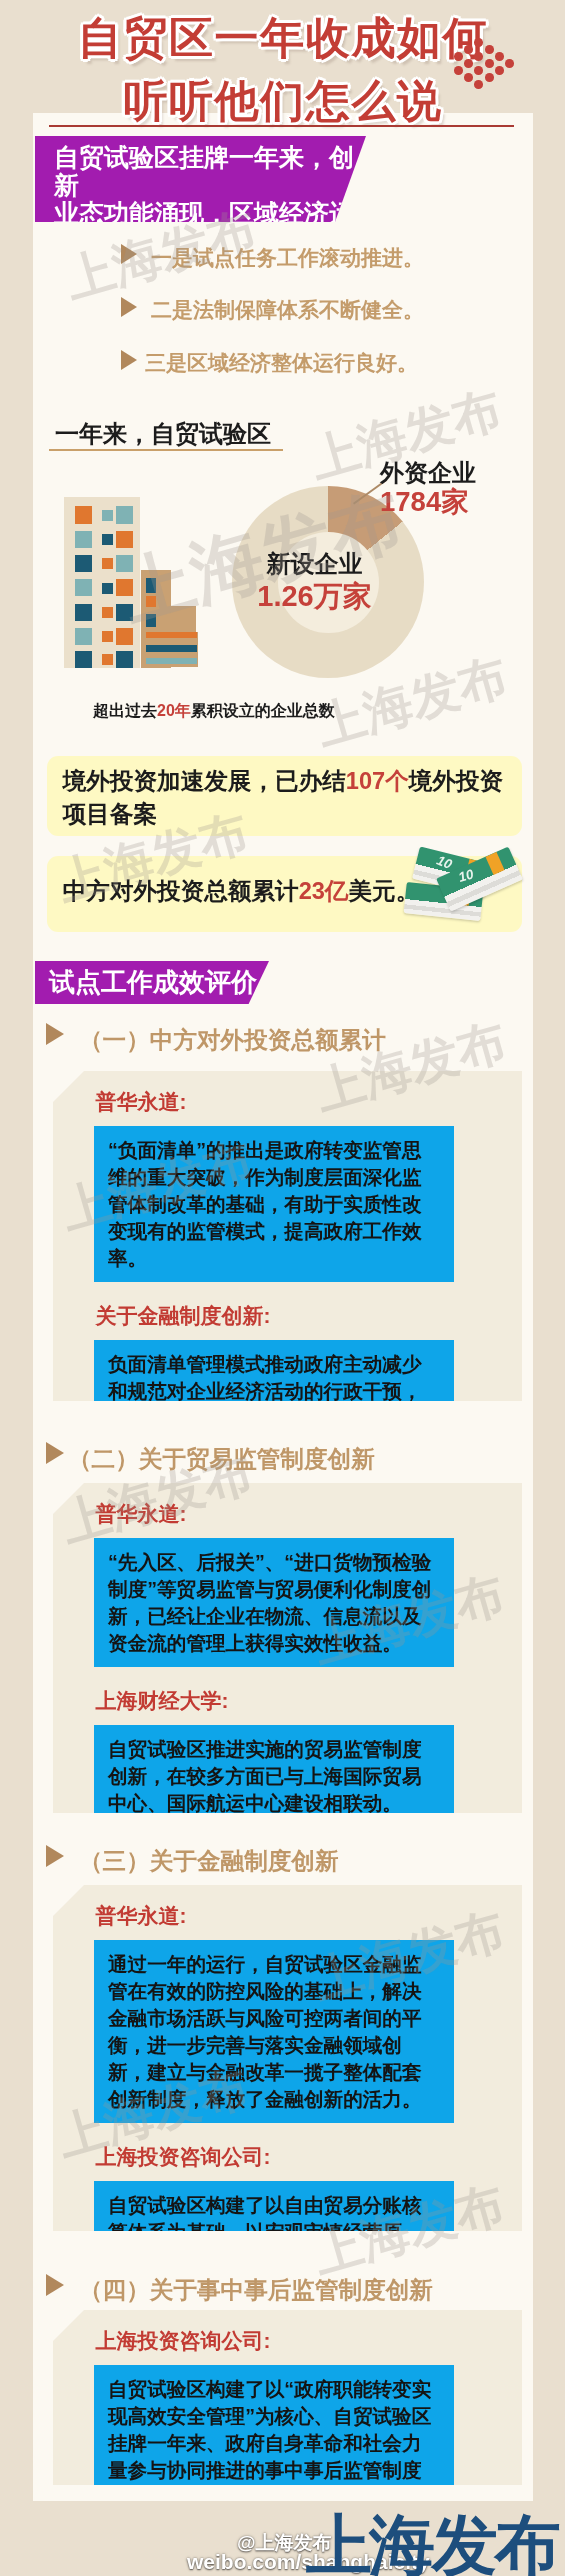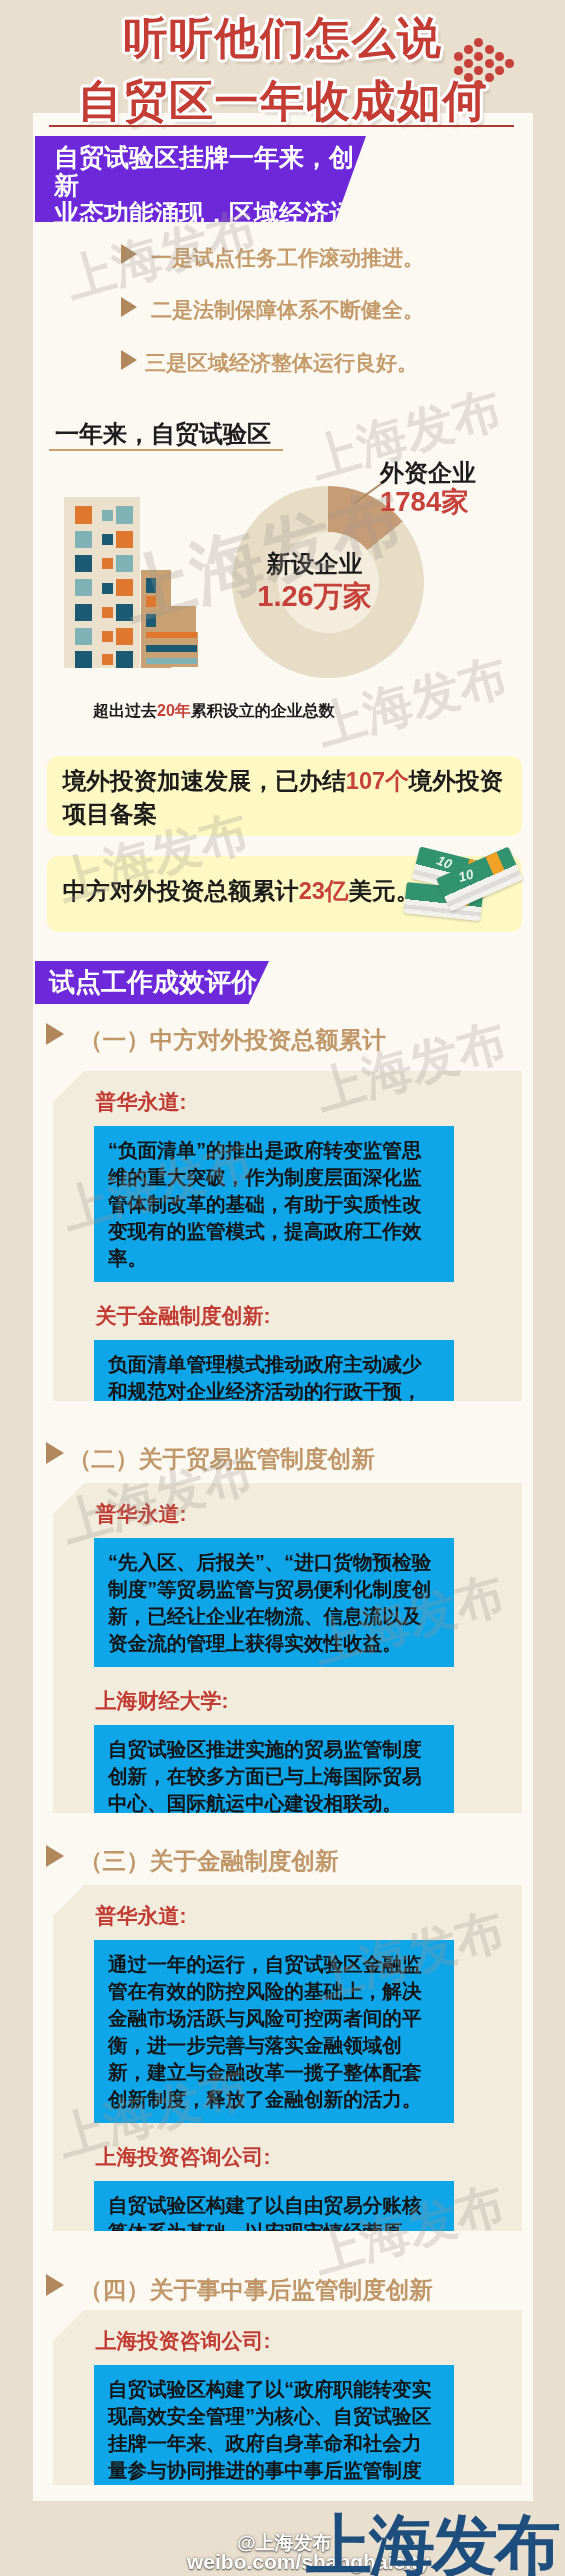--- a/index.html
+++ b/index.html
@@ -18,21 +18,21 @@
                 0 3.1px 0 #fff,3.1px 0 0 #fff,0 -3.1px 0 #fff,-3.1px 0 0 #fff,
                 3.9px 4.7px 2.4px rgba(90,60,50,.18);
     z-index:2;
   }
   .dot-arrow{left:454px;top:38px;width:64px;height:50px;z-index:2;}
   .dot-arrow i{position:absolute;width:8.6px;height:8.6px;border-radius:50%;background:#c5413a;}
   
   .column{left:33px;top:113px;width:500px;height:2388px;background:#fcf9f2;z-index:1;}
   .redline{left:49px;top:125px;width:465px;height:2.4px;background:#a93a33;z-index:2;}
   .banner{
-    background:#6d28d9;color:#fff;font-weight:900;z-index:2;
+    background:#a21caf;color:#fff;font-weight:900;z-index:2;
     clip-path:polygon(0 0,100% 0,calc(100% - 31px) 100%,0 100%);
   }
   .banner1{left:35px;top:136px;width:331px;height:86px;font-size:25px;line-height:28px;padding:7px 0 0 19px;box-sizing:border-box;}
   .banner2{left:35px;top:961px;width:234px;height:43px;font-size:26px;line-height:43px;padding-left:14px;box-sizing:border-box;clip-path:polygon(0 0,100% 0,calc(100% - 20.4px) 100%,0 100%);}
   
   .tri{width:0;height:0;border-style:solid;z-index:2;}
   .tri-s{border-width:10.2px 0 10.2px 16.5px;border-color:transparent transparent transparent #b1885c;}
   .tri-b{border-width:11px 0 11px 18px;border-color:transparent transparent transparent #b1885c;}
   .hl-text{font-size:21px;font-weight:900;color:#c49c6b;z-index:2;white-space:nowrap;}
   
@@ -74,22 +74,22 @@
   .f-handle{left:237px;top:2530px;font-size:19px;font-weight:700;color:#fff;z-index:2;
     text-shadow:0 0.8px 1.6px rgba(80,75,70,.9),0 0 2.4px rgba(80,75,70,.7);}
   .f-url{left:187px;top:2550px;font-size:21px;font-weight:700;color:#fff;z-index:2;
     text-shadow:0 0.8px 1.6px rgba(80,75,70,.9),0 0 2.4px rgba(80,75,70,.7);}
   .f-logo{left:306px;top:2501px;font-size:66px;font-weight:900;color:#1d4e7d;letter-spacing:-3.1px;z-index:2;white-space:nowrap;}
 </style>
 </head>
 <body>
 
 <div class="abs title">
+  <div>自贸区一年收成如何</div>
   <div>听听他们怎么说</div>
-  <div>自贸区一年收成如何</div>
 </div>
 <div class="abs dot-arrow">
   <i style="left:20.4px;top:0"></i>
   <i style="left:10.2px;top:7px"></i>
     <i style="left:31px;top:7px"></i>
   <i style="left:0;top:14px"></i>
     <i style="left:20.4px;top:14px"></i>
     <i style="left:41px;top:14px"></i>
   <i style="left:10.2px;top:21px"></i>
     <i style="left:31px;top:21px"></i>

